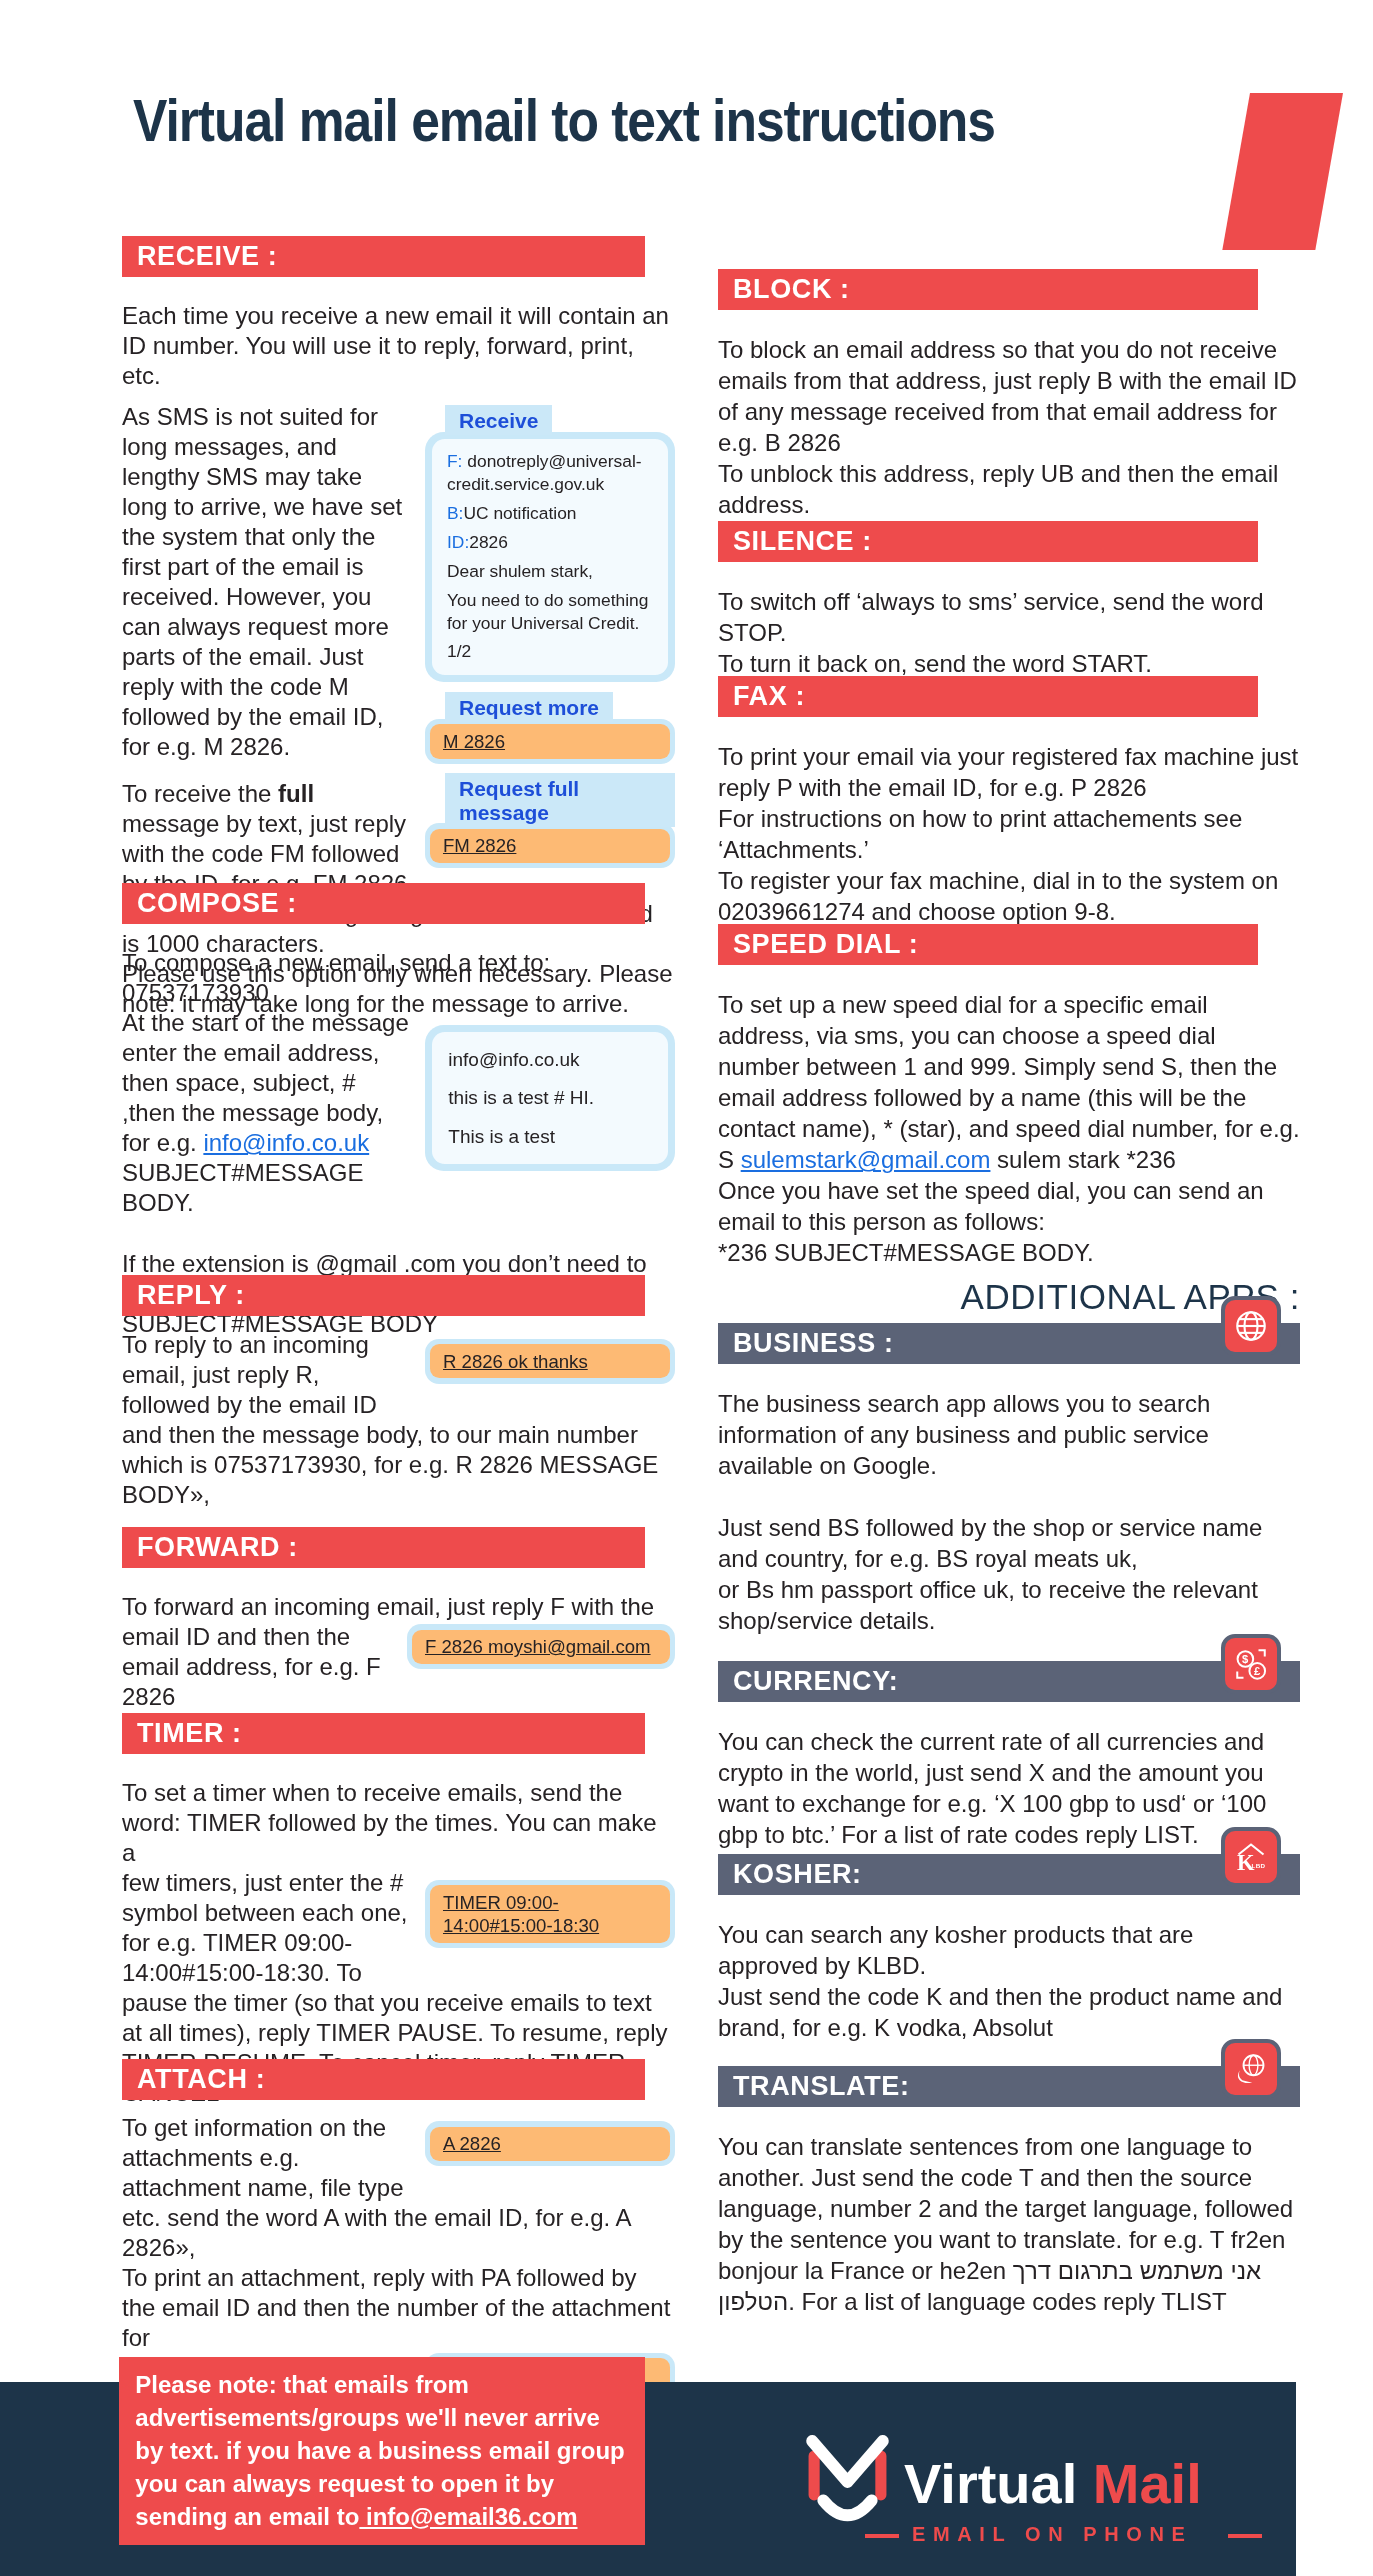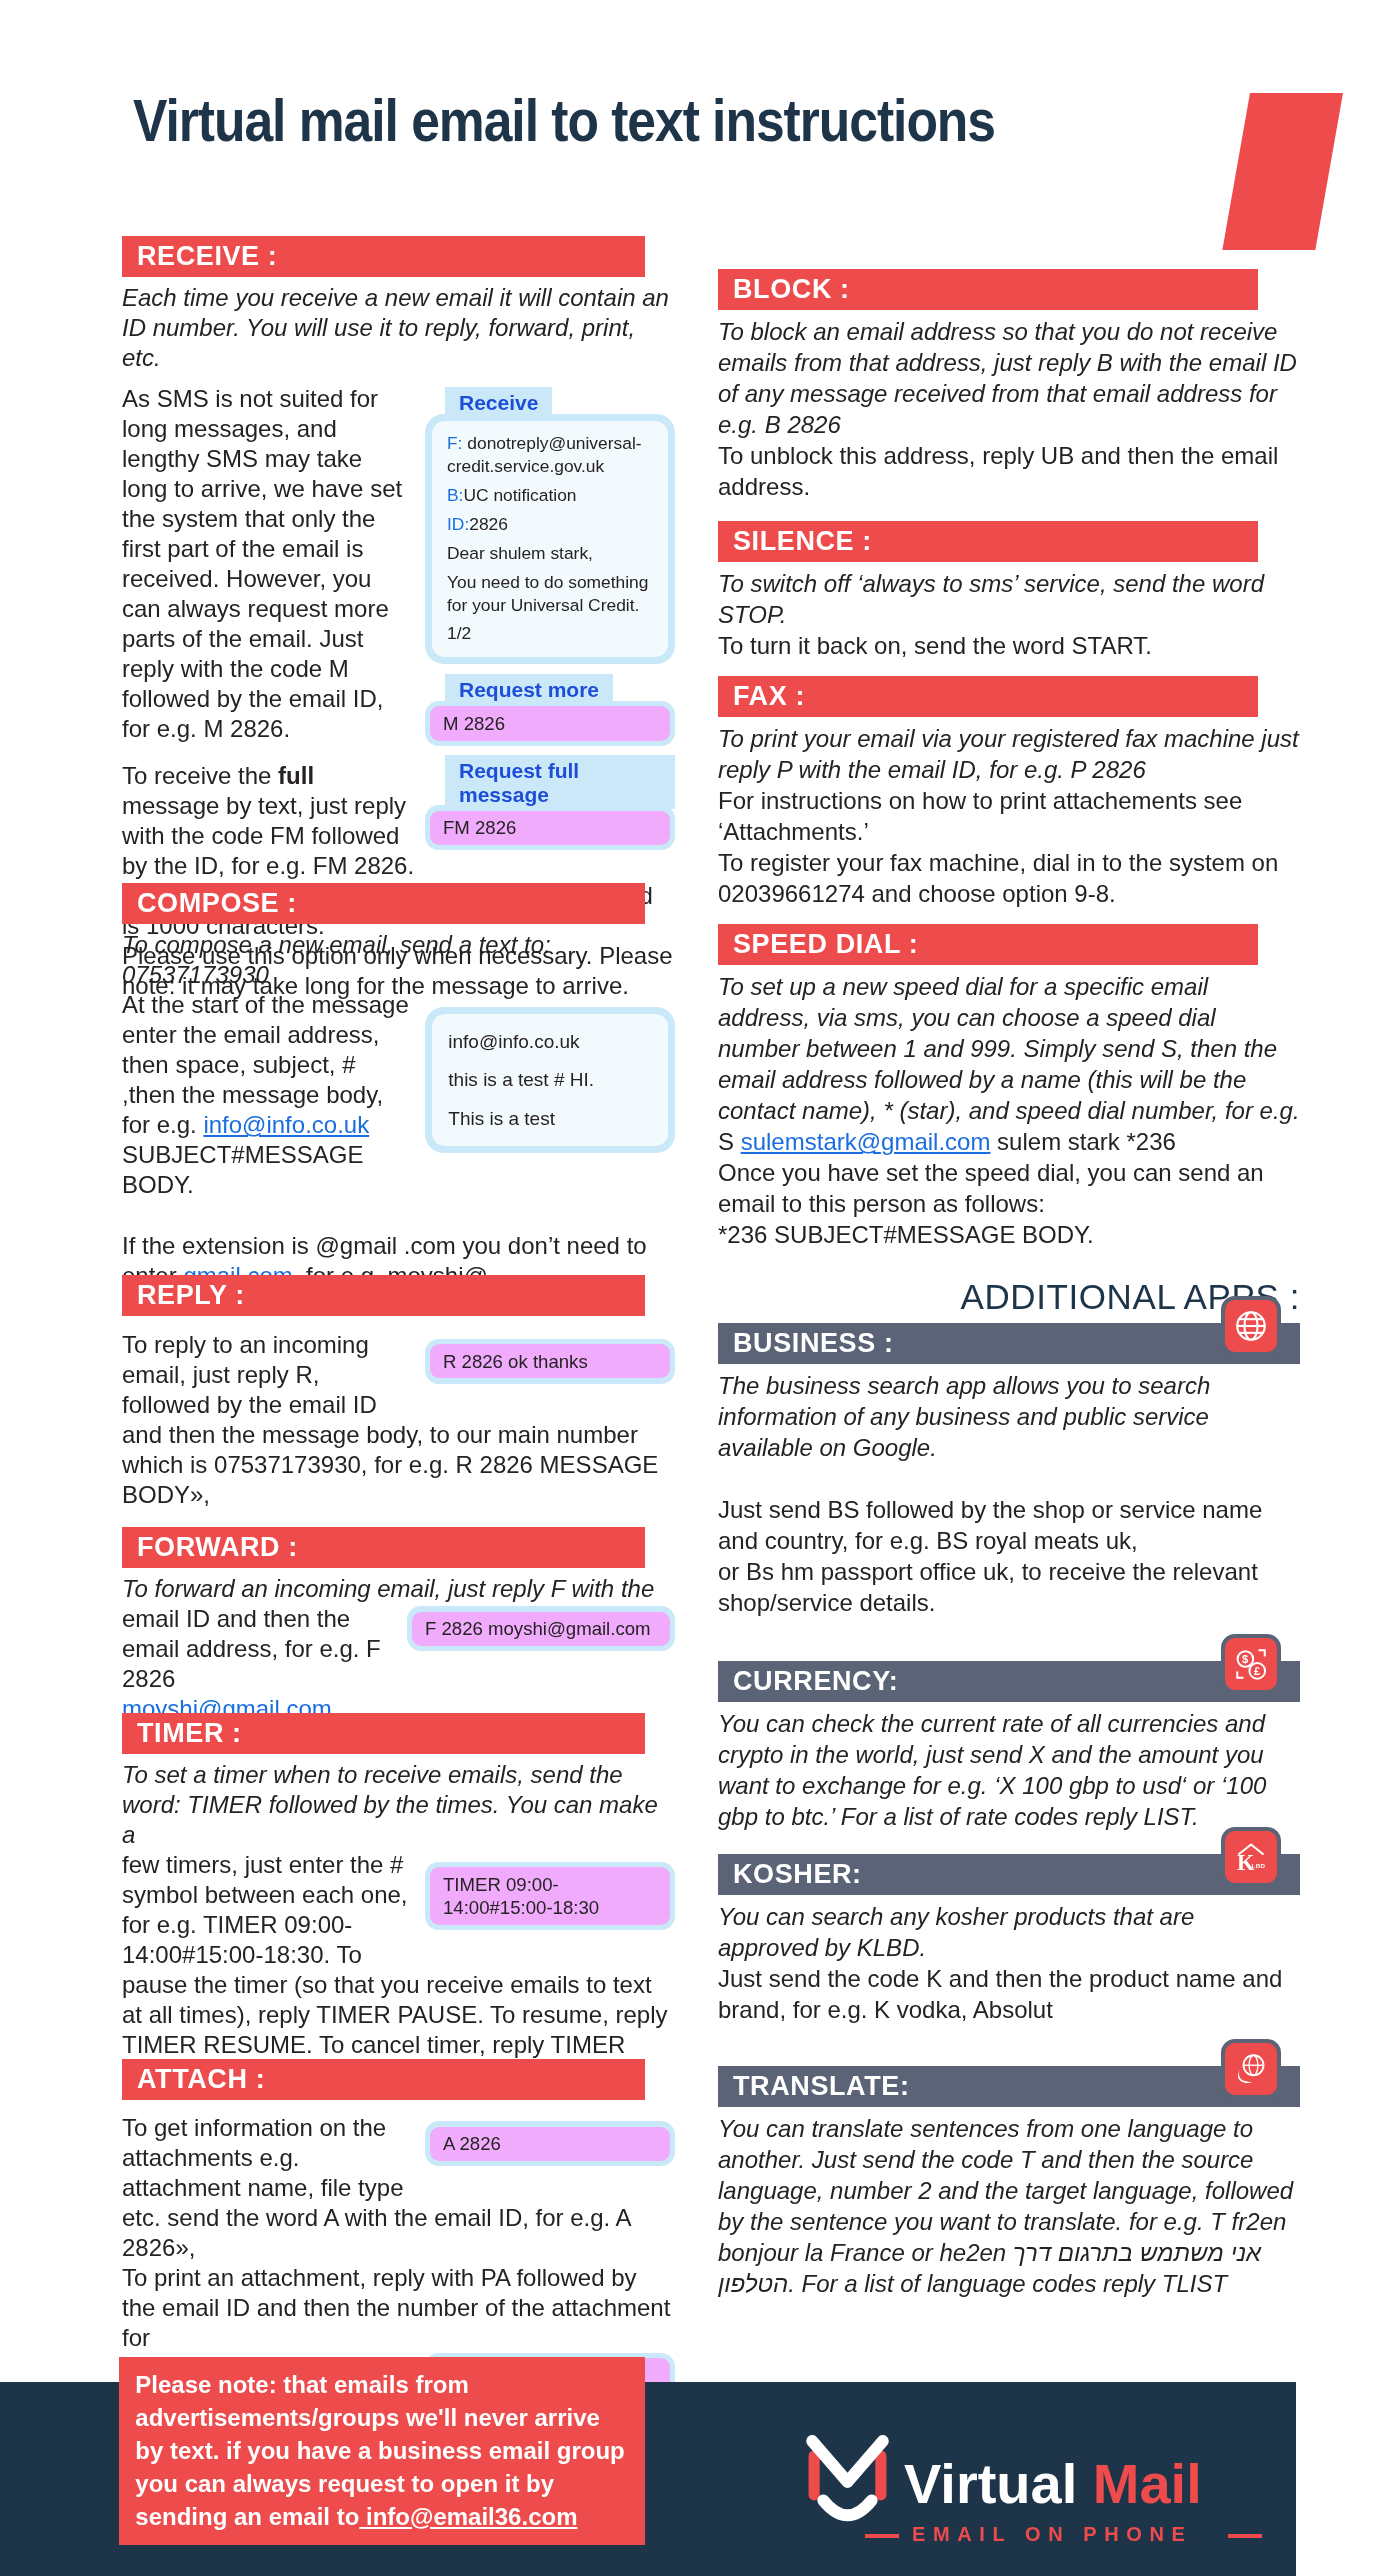--- a/index.html
+++ b/index.html
@@ -13,34 +13,34 @@
   
   .sec{position:absolute;}
   .colL{left:122px;width:553px;}
   .colR{left:718px;width:582px;}
   .bar{background:#EE4B4C;color:#fff;font-weight:bold;font-size:27px;letter-spacing:0.6px;
        padding:4.7px 0 5.8px 15px;box-sizing:border-box;}
   .bar.w900{width:523px;} .bar.w1000{width:540px;}
   .bar-slate{position:relative;background:#5B6377;color:#fff;font-weight:bold;font-size:27px;
              letter-spacing:0.6px;width:582px;padding:4.7px 0 5.8px 15px;box-sizing:border-box;}
   .t{font-size:24px;line-height:30px;margin:0;}
-  .colR .t{line-height:31px;} .mt24{margin-top:6px;font-style:italic;} .mt30{margin-top:17.4px;} .mt54{margin-top:31px;}
+  .colR .t{line-height:31px;} .mt24{margin-top:24px;} .mt30{margin-top:17.4px;} .mt54{margin-top:31px;}
   .lnk{color:#1A6EE0;text-decoration:underline;}
   .b{font-weight:bold;}
   
   .fr{float:right;width:250px;margin-left:14px;}
   .tab{display:inline-block;background:#CBE8F8;color:#1d4ed8;font-weight:bold;font-size:21px;
        padding:3.5px 14px 2.3px;margin-left:20px;position:relative;top:3.5px;}
   .bubble{background:#C9E8F8;border-radius:18.6px;padding:7px;}
   .bubble-in{background:#F3FAFE;border-radius:12.8px;padding:11.6px 15px;font-size:17.4px;line-height:23px;}
   .bubble-in .ln{margin:0 0 5.8px 0;}
   .bubble-in .ln:last-child{margin-bottom:0;}
   .key{color:#1A6EE0;}
   .pill{background:#C9E8F8;border-radius:14px;padding:5.2px;}
-  .pill-in{background:#f0abfc;border-radius:9.3px;padding:5.8px 12.8px;font-size:18.6px;line-height:23px;}
+  .pill-in{background:#fdba74;border-radius:9.3px;padding:5.8px 12.8px;font-size:18.6px;line-height:23px;text-decoration:underline;}
   .compose-bubble .bubble-in{padding:15px 16.3px;font-size:19px;line-height:25.6px;}
   .compose-bubble .ln{margin:0 0 12.8px 0;}
   
   .note{position:absolute;left:119px;top:2357px;width:526px;box-sizing:border-box;background:#EE4B4C;
         color:#fff;font-weight:bold;font-size:24px;line-height:33px;padding:10.5px 16.3px 12.8px;z-index:3;}
   .note .lnk{color:#fff;text-decoration:underline;}
   .footer{position:absolute;left:0;top:2382px;width:1296px;height:194px;background:#1D3449;}
   .brand{position:absolute;left:904px;top:69px;font-size:56px;font-weight:bold;white-space:nowrap;}
   .brand .w{color:#ffffff;} .brand .r{color:#EE4B4C;}
   .tagline{position:absolute;left:912px;top:141px;color:#EE4B4C;font-size:20px;font-weight:bold;

